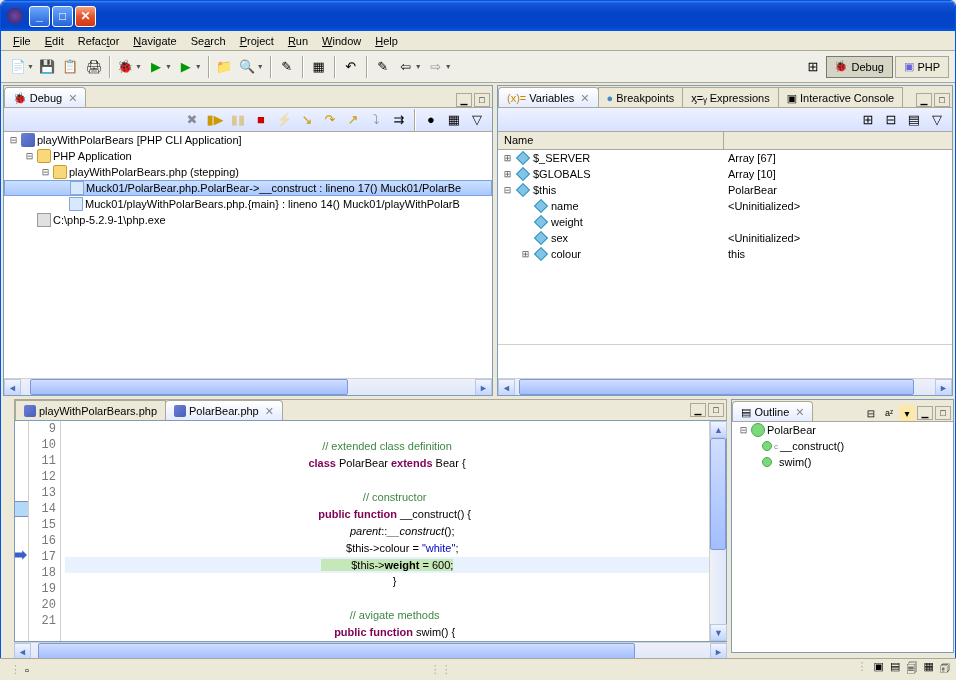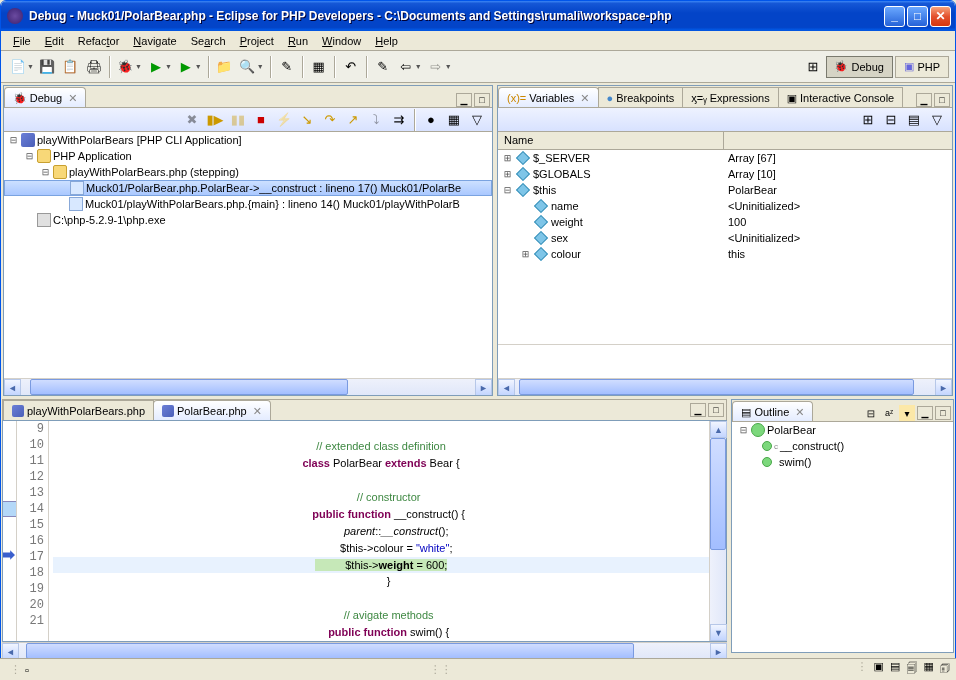--- a/index.html
+++ b/index.html
@@ -71,21 +71,20 @@
 .ico-stack{background:#d8e8ff;border:1px solid #88a8d8;}
 .ico-sys{background:#e0e0e0;border:1px solid #999;}
 .ico-cls{background:#7cd87c;border-radius:50%;border:1px solid #4aa84a;}
 .ico-meth{background:#7cd87c;border-radius:50%;border:1px solid #4aa84a;width:10px;height:10px;}
 </style>
 </head>
 <body>
 
 <div class="titlebar">
   <div class="icon"></div>
-  <div class="title">Debug - Muck01/PolarBear.php - Eclipse for PHP Developers - C:\Documents and Settings\rumali\workspace-php</div>
   <div class="winbtns">
     <div class="winbtn min">_</div>
     <div class="winbtn max">□</div>
     <div class="winbtn close">✕</div>
   </div>
 </div>
 
 <div class="menubar">
   <div class="menuitem"><u>F</u><span>ile</span></div>
   <div class="menuitem"><u>E</u>dit</div>
@@ -278,21 +277,20 @@
               <span>name</span>
             </div>
             <div class="var-val">&lt;Uninitialized&gt;</div>
           </div>
           <div class="var-row">
             <div class="var-name" style="padding-left: 22px;">
               <span class="twisty">&nbsp;</span>
               <span class="diamond"></span>
               <span>weight</span>
             </div>
-            <div class="var-val">100</div>
           </div>
           <div class="var-row">
             <div class="var-name" style="padding-left: 22px;">
               <span class="twisty">&nbsp;</span>
               <span class="diamond"></span>
               <span>sex</span>
             </div>
             <div class="var-val">&lt;Uninitialized&gt;</div>
           </div>
           <div class="var-row">
@@ -309,21 +307,21 @@
           <div class="sb-btn">◄</div>
           <div class="sb-track">
             <div class="sb-thumb" style="width:94%;margin-left:1%"></div>
           </div>
           <div class="sb-btn">►</div>
         </div>
     </div>
   </div>
 </div>
 
-<div class="bottom-row" style="position:absolute;top:397px;left:0;right:0;height:258px;">
+<div class="bottom-row" style="position:absolute;top:397px;left:12px;right:0;height:258px;">
   <div class="editors-pane">
     <div class="editor-tabs">
       <div class="tab">
           <span class="titem-icon ico-php" style="width:12px;height:12px"></span>
           <span>playWithPolarBears.php</span>
         </div>
       <div class="tab active">
           <span class="titem-icon ico-php" style="width:12px;height:12px"></span>
           <span>PolarBear.php</span>
           <span class="tclose">✕</span>

